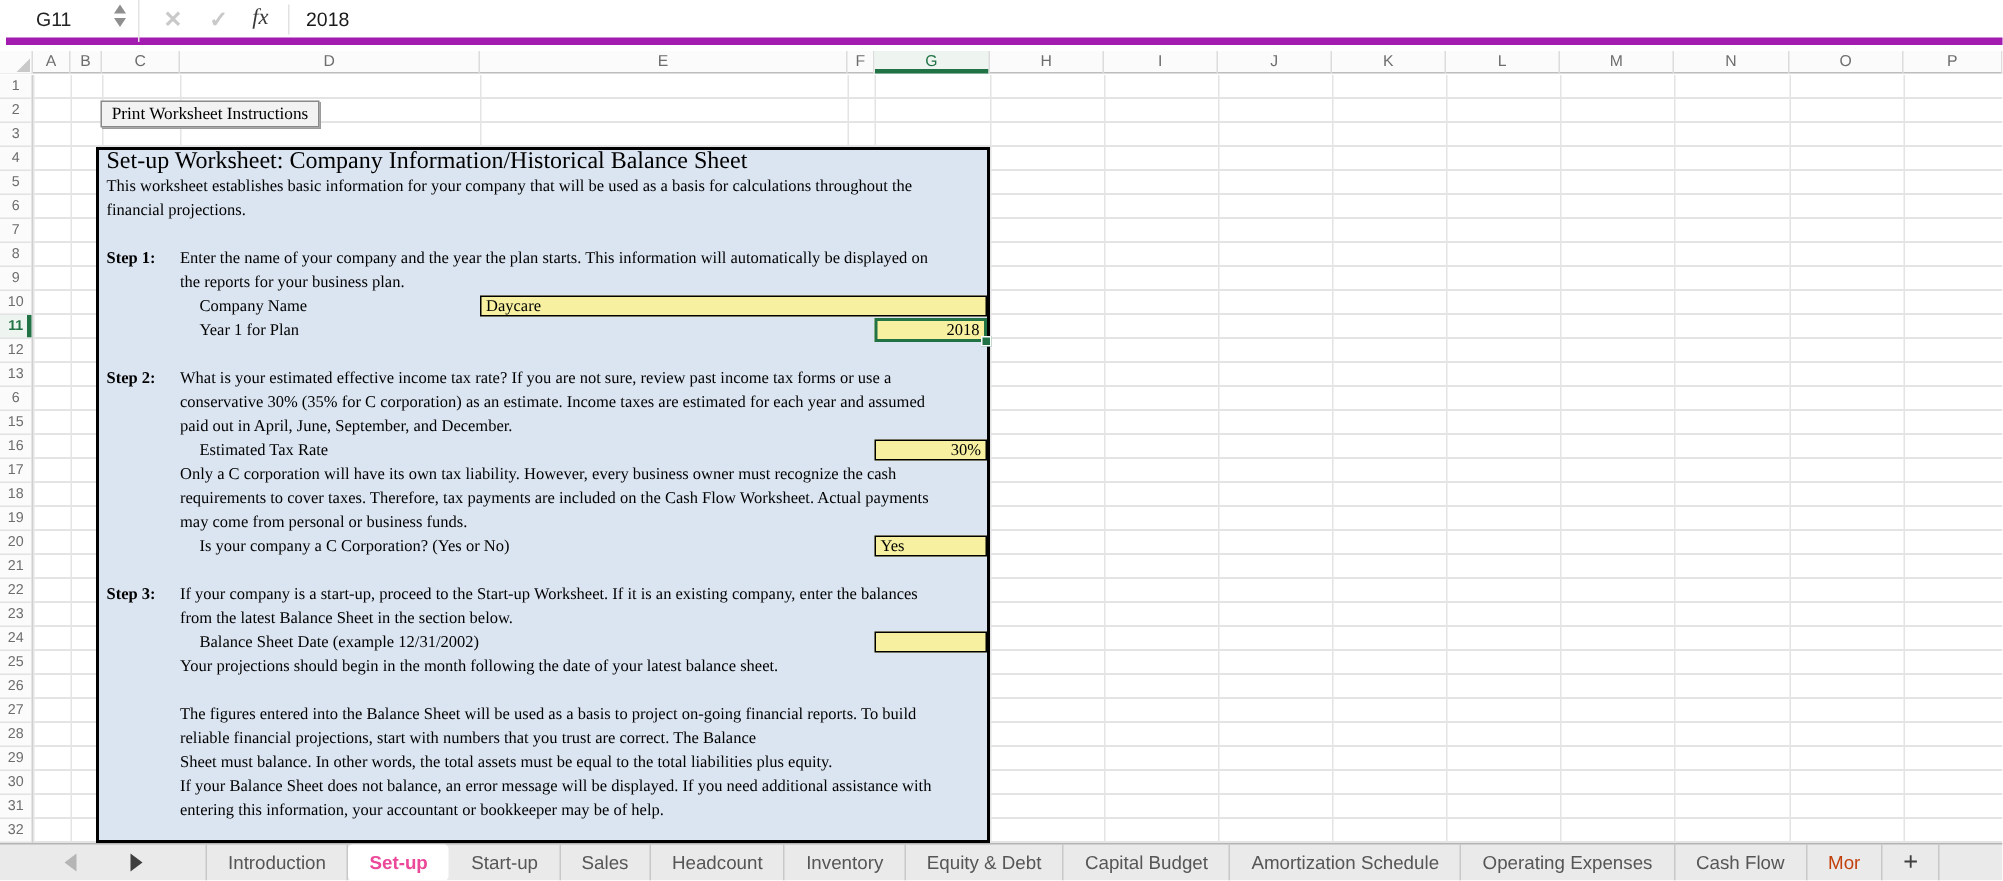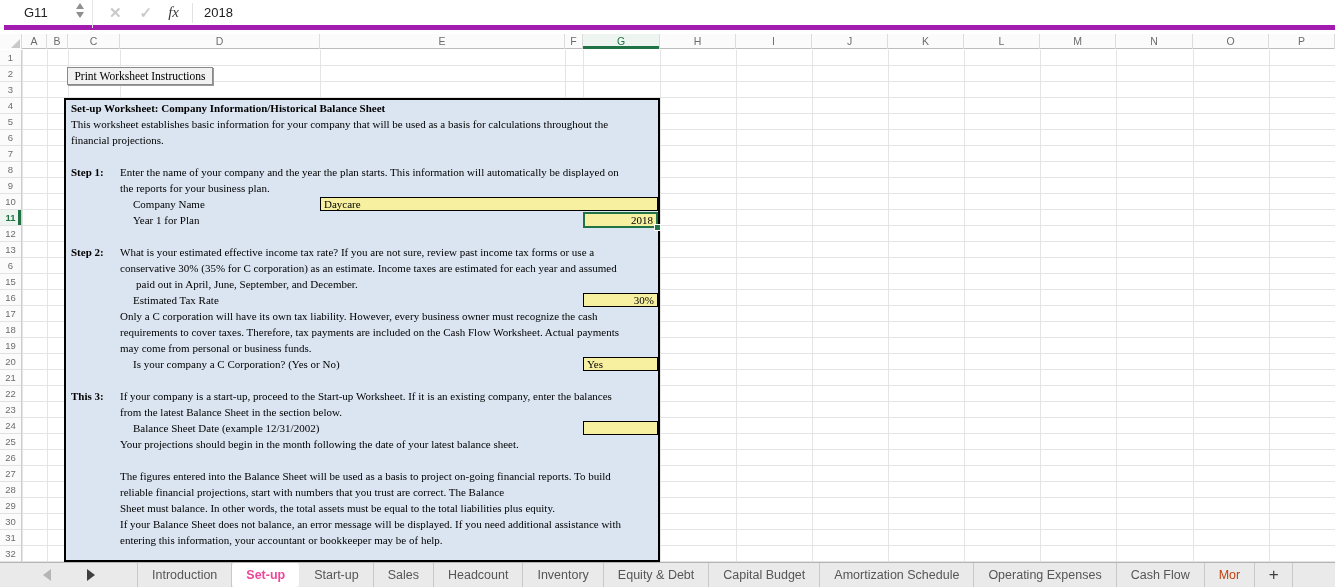--- a/index.html
+++ b/index.html
@@ -49,21 +49,21 @@
                box-shadow:1px 1px 0 #9b9b9b;
                font-family:"Liberation Serif", serif; font-size:11.5px; color:#000;
                display:flex; align-items:center; justify-content:center; cursor:pointer; }
 
   
   .panel { position:absolute; left:64px; top:48px; width:596px; height:464px;
            background:#dbe5f1; border:2px solid #000; }
   .ln { position:absolute; height:16px; line-height:16px; white-space:nowrap;
         font-family:"Liberation Serif", serif; font-size:11px; color:#000; }
   .ln.b { font-weight:bold; }
-  .ln.title { font-size:11px; font-weight:bold; }
+  .ln.title { font-size:16px; font-weight:normal; }
 
   .yfield { position:absolute; background:#f6f0a0; border:1px solid #000;
             font-family:"Liberation Serif", serif; font-size:11px; line-height:12px;
             padding:0 3px; color:#000; cursor:cell; }
   .yfield.right { text-align:right; }
   .sel-cell { position:absolute; background:#f6f0a0; border:2px solid #217346;
               font-family:"Liberation Serif", serif; font-size:11px; line-height:12px;
               padding:0 3px; color:#000; text-align:right; display:flex; align-items:center;
               justify-content:flex-end; cursor:cell; }
   .sel-cell::after { content:''; position:absolute; right:-5px; bottom:-5px; width:5px; height:5px;
@@ -193,33 +193,33 @@
 
       <div class="ln" style="left:67px; top:96px;">Company Name</div>
       <div class="yfield" style="left:254px; top:97px; width:338px; height:14px;">Daycare</div>
 
       <div class="ln" style="left:67px; top:112px;">Year 1 for Plan</div>
       <div class="sel-cell" style="left:517px; top:112px; width:75px; height:16px;">2018</div>
 
       <div class="ln b" style="left:5px; top:144px;">Step 2:</div>
       <div class="ln" style="left:54px; top:144px;">What is your estimated effective income tax rate? If you are not sure, review past income tax forms or use a</div>
       <div class="ln" style="left:54px; top:160px;">conservative 30% (35% for C corporation) as an estimate. Income taxes are estimated for each year and assumed</div>
-      <div class="ln" style="left:54px; top:176px;margin-left:16px;">paid out in April, June, September, and December.</div>
+      <div class="ln" style="left:54px; top:176px;">paid out in April, June, September, and December.</div>
 
       <div class="ln" style="left:67px; top:192px;">Estimated Tax Rate</div>
       <div class="yfield right" style="left:517px; top:193px; width:75px; height:14px;">30%</div>
 
       <div class="ln" style="left:54px; top:208px;">Only a C corporation will have its own tax liability. However, every business owner must recognize the cash</div>
       <div class="ln" style="left:54px; top:224px;">requirements to cover taxes. Therefore, tax payments are included on the Cash Flow Worksheet. Actual payments</div>
       <div class="ln" style="left:54px; top:240px;">may come from personal or business funds.</div>
 
       <div class="ln" style="left:67px; top:256px;">Is your company a C Corporation? (Yes or No)</div>
       <div class="yfield" style="left:517px; top:257px; width:75px; height:14px;">Yes</div>
 
-      <div class="ln b" style="left:5px; top:288px;">This 3:</div>
+      <div class="ln b" style="left:5px; top:288px;">Step 3:</div>
       <div class="ln" style="left:54px; top:288px;">If your company is a start-up, proceed to the Start-up Worksheet. If it is an existing company, enter the balances</div>
       <div class="ln" style="left:54px; top:304px;">from the latest Balance Sheet in the section below.</div>
 
       <div class="ln" style="left:67px; top:320px;">Balance Sheet Date (example 12/31/2002)</div>
       <div class="yfield" style="left:517px; top:321px; width:75px; height:14px;"></div>
 
       <div class="ln" style="left:54px; top:336px;">Your projections should begin in the month following the date of your latest balance sheet.</div>
 
       <div class="ln" style="left:54px; top:368px;">The figures entered into the Balance Sheet will be used as a basis to project on-going financial reports. To build</div>
       <div class="ln" style="left:54px; top:384px;">reliable financial projections, start with numbers that you trust are correct. The Balance</div>

